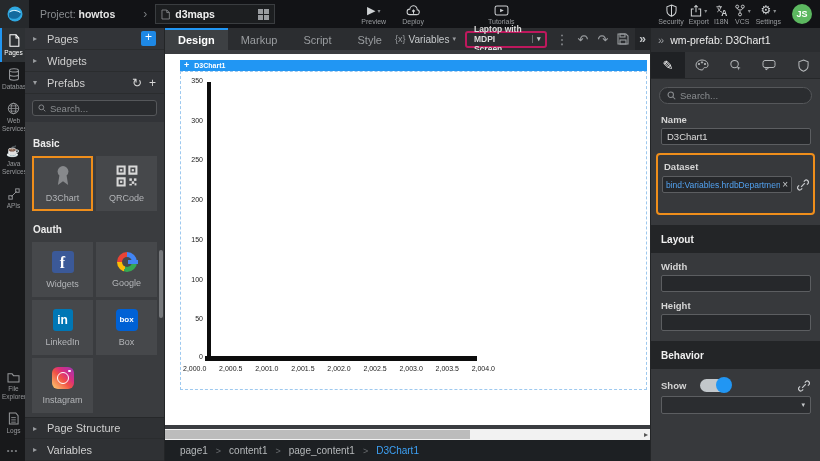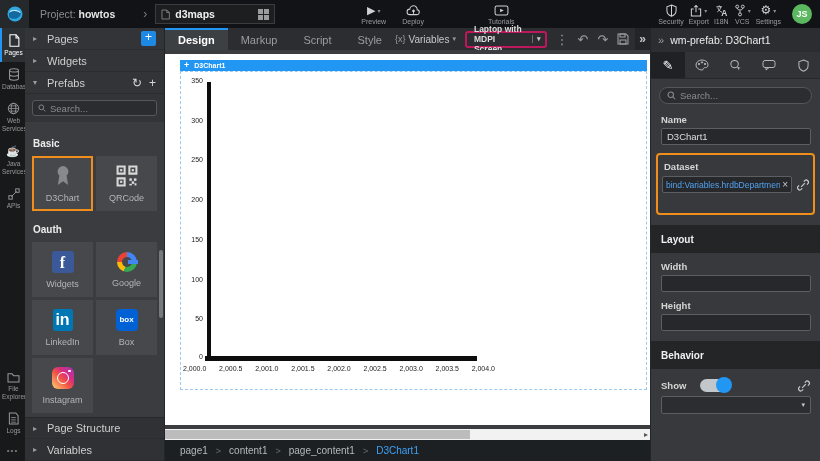--- a/index.html
+++ b/index.html
@@ -71,21 +71,21 @@
   .lp-bottom { background:#2f3134; }
 
   
   .fb-ic { width:22px; height:22px; border-radius:3px; background:#3b5998; color:#fff; font-weight:bold;
            font-size:16px; display:flex; align-items:flex-end; justify-content:center; line-height:20px; font-family:"Liberation Serif",serif; }
   .g-ic { position:relative; width:20px; height:20px; border-radius:50%;
           background:conic-gradient(#4285f4 0 90deg,#34a853 90deg 200deg,#fbbc05 200deg 270deg,#ea4335 270deg 360deg); }
   .g-ic::before { content:""; position:absolute; inset:5px; background:#46484b; border-radius:50%; }
   .g-ic::after { content:""; position:absolute; right:-1px; top:8px; width:10px; height:4px; background:#4285f4; }
   .li-ic { width:20px; height:22px; border-radius:3px; background:#0077b5; color:#fff; font-weight:bold;
-           font-size:16px; display:flex; align-items:center; justify-content:center; }
+           font-size:12px; display:flex; align-items:center; justify-content:center; }
   .box-ic { width:22px; height:22px; border-radius:4px; background:#0061d5; color:#fff; font-weight:bold;
             font-size:8px; display:flex; align-items:center; justify-content:center; }
   .ig-ic { position:relative; width:22px; height:22px; border-radius:6px;
            background:linear-gradient(45deg,#fed373,#f15245 45%,#d92e7f 65%,#9b36b7); }
   .ig-ic::before { content:""; position:absolute; inset:5px; border:1.5px solid #fff; border-radius:50%; }
   .ig-ic::after { content:""; position:absolute; right:3px; top:3px; width:2.5px; height:2.5px; background:#fff; border-radius:50%; }
 
   
   .center { flex:1; min-width:0; display:flex; flex-direction:column; }
   .tabbar { height:22px; flex:0 0 22px; background:#2b2d30; display:flex; align-items:stretch; }

